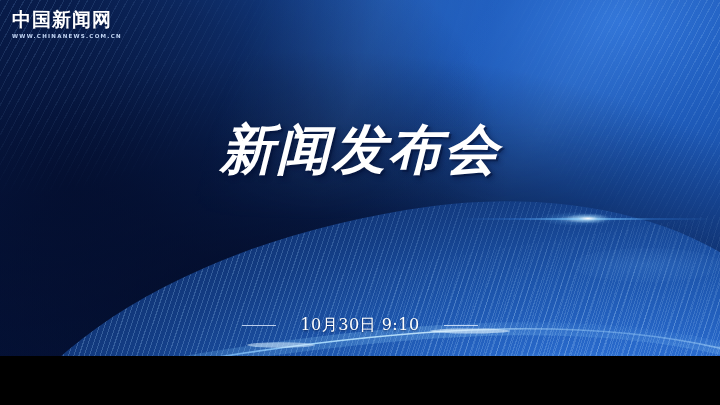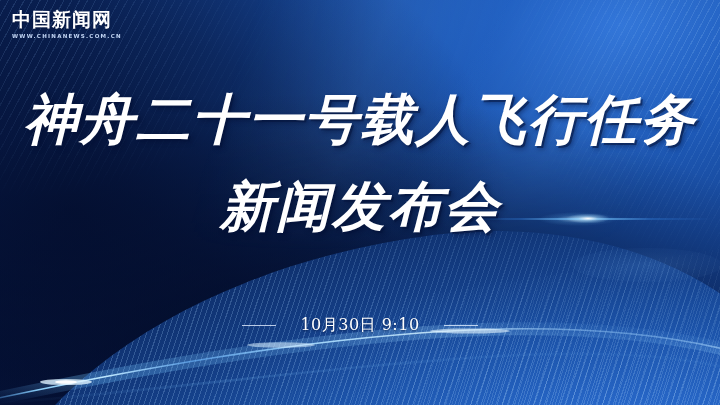--- a/index.html
+++ b/index.html
@@ -3,21 +3,21 @@
 <meta charset="utf-8">
 <style>
   html, body {
     margin: 0;
     padding: 0;
     background: #000;
   }
   #stage {
     position: relative;
     width: 720px;
-    height: 405px;
+    height: 356px;
     overflow: hidden;
     font-family: "Liberation Sans", sans-serif;
     background: #a21caf;
     user-select: none;
   }
 
   
   .bg-layer { position: absolute; inset: 0; pointer-events: none; }
 
   
@@ -270,21 +270,20 @@
   <div class="bg-flare"></div>
   <div class="bg-flare-core"></div>
   <div class="bg-ghost"></div>
 
   <div class="logo">
     <div class="logo-mark">中国新闻网</div>
     <div class="logo-url">WWW.CHINANEWS.COM.CN</div>
   </div>
 
   <div class="title-block">
-    <div class="title-line title-line-1">神舟二十一号载人飞行任务</div>
     <div class="title-line title-line-2">新闻发布会</div>
   </div>
 
   <div class="date-row">
     <span class="date-rule"></span>
     <span class="date-text">10月30日 9:10</span>
     <span class="date-rule"></span>
   </div>
 
 </div>

